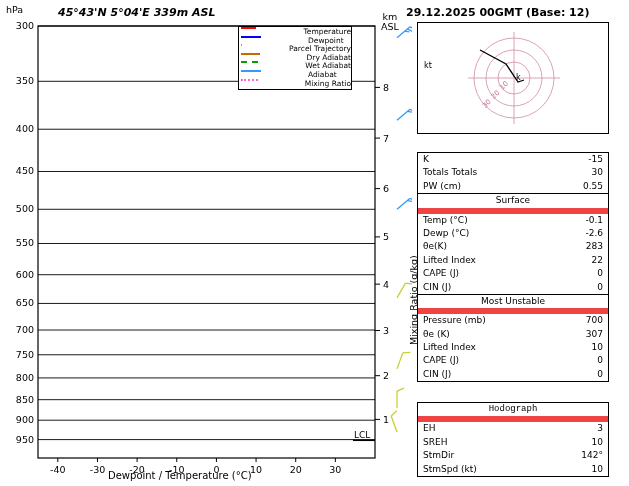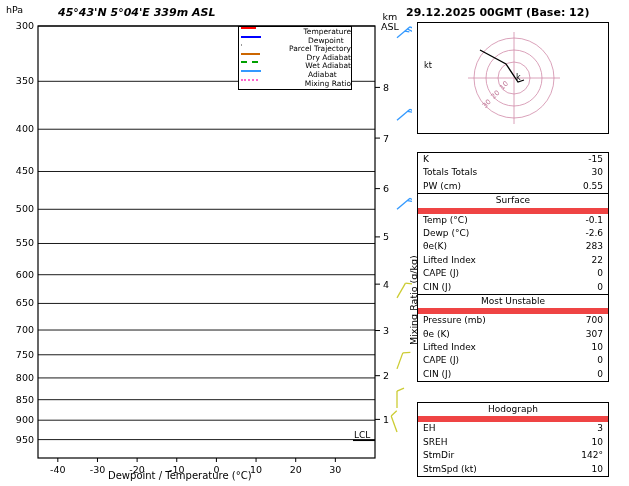--- a/index.html
+++ b/index.html
@@ -358,21 +358,21 @@
         <div class="r">
           <span>CAPE (J)</span>
           <span>0</span>
         </div>
         <div class="r">
           <span>CIN (J)</span>
           <span>0</span>
         </div>
       </div>
     <div class="tbl" id="t2" style="top: 402px;">
-        <div class="hdr" style="border-top: none;">Hodograph</div>
+        <div class="hdr" style="border-top: none; font-family: Liberation Mono, monospace;">Hodograph</div>
         <div class="r">
           <span>EH</span>
           <span>3</span>
         </div>
         <div class="r">
           <span>SREH</span>
           <span>10</span>
         </div>
         <div class="r">
           <span>StmDir</span>

